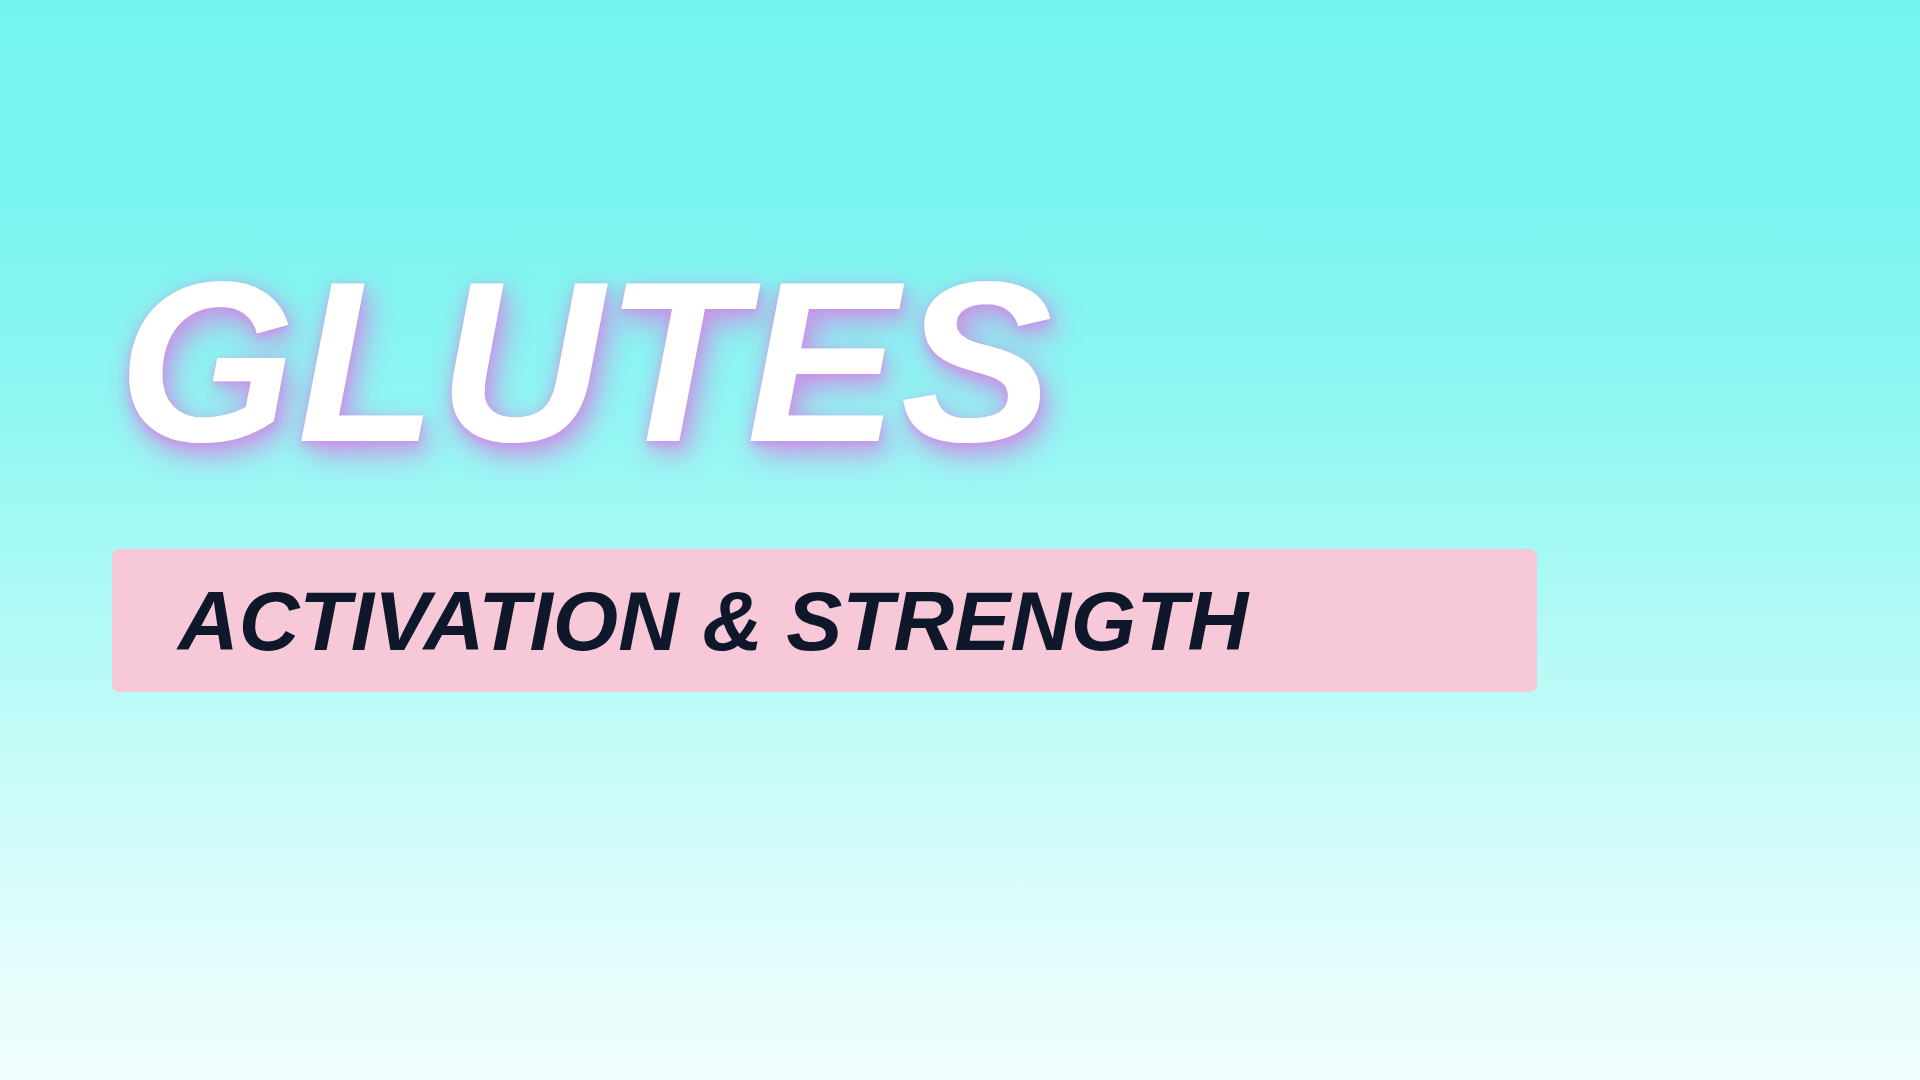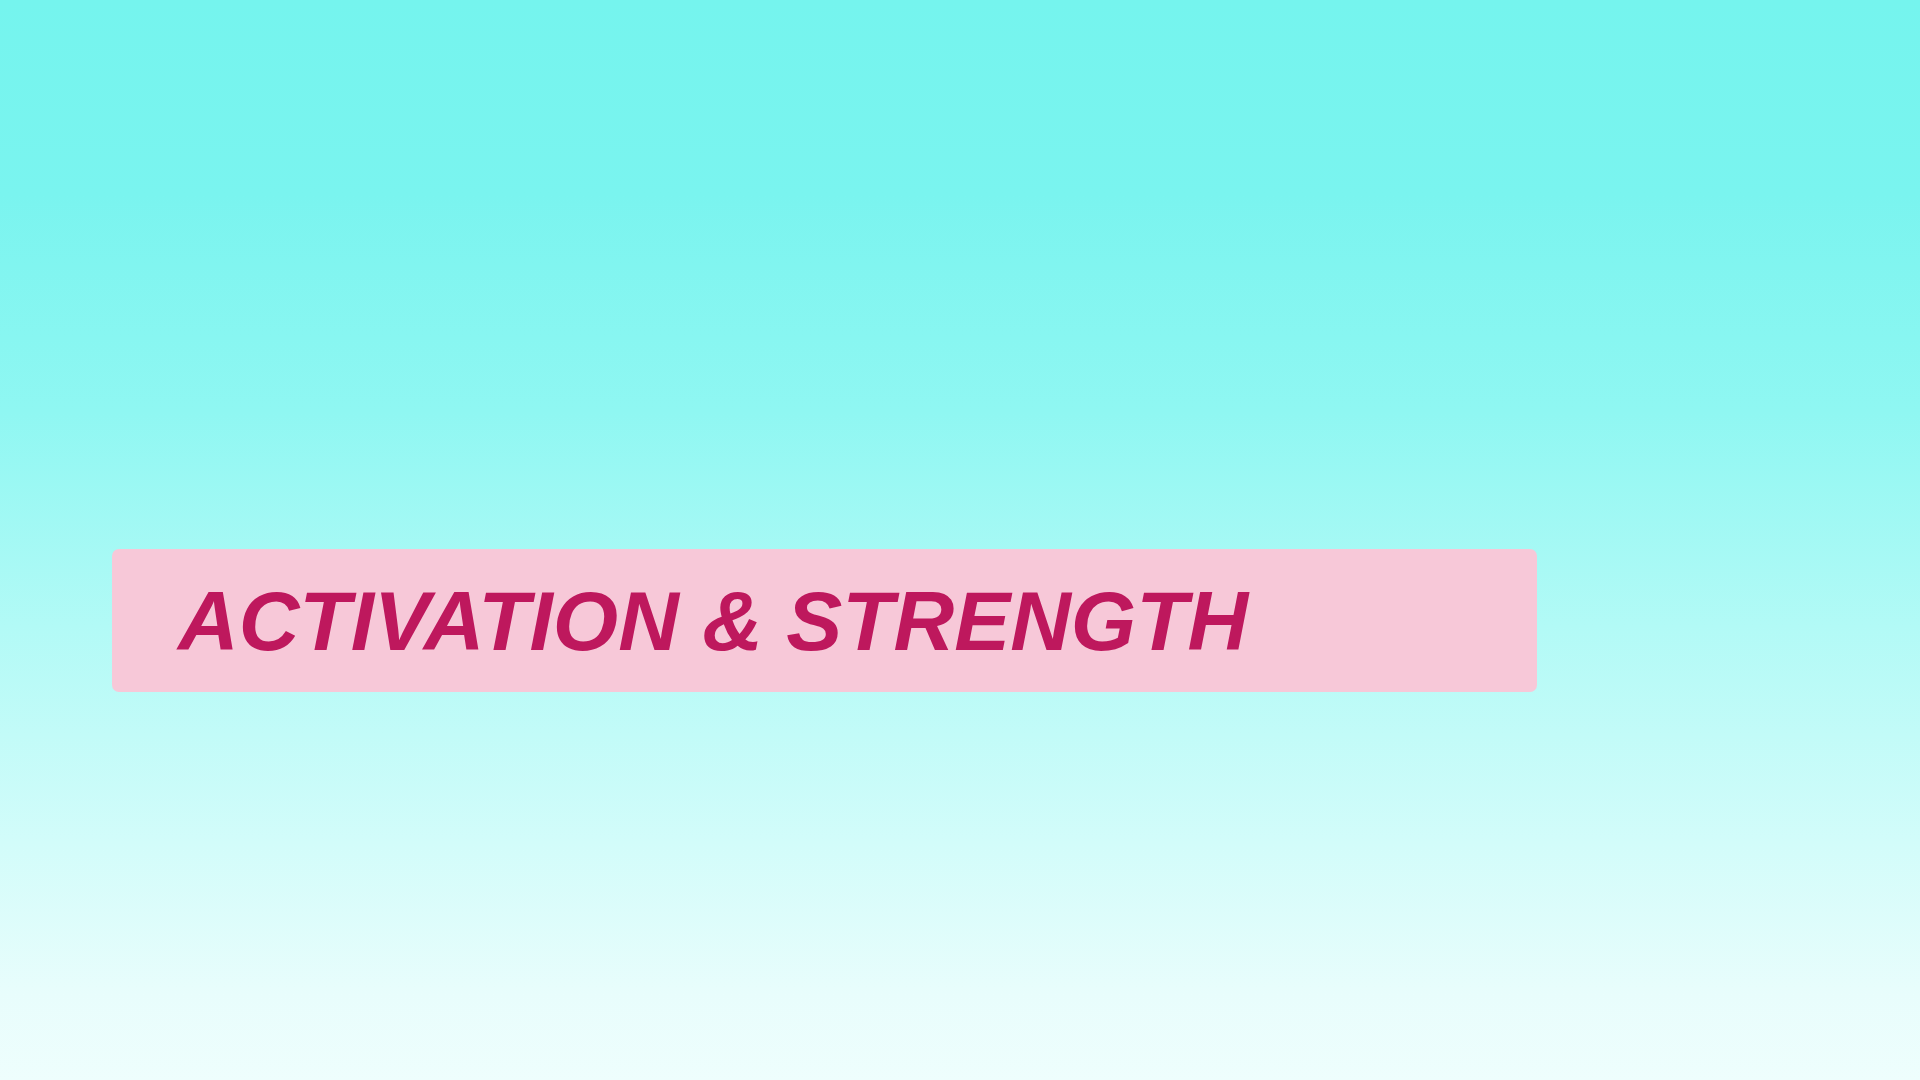--- a/index.html
+++ b/index.html
@@ -90,27 +90,31 @@
     left: 66px;
     top: 50%;
     transform: translateY(-50%);
     margin: 0;
     font-family: "Liberation Sans", sans-serif;
     font-weight: bold;
     font-style: italic;
     font-size: 84px;
     line-height: 92px;
     letter-spacing: 0px;
-    color: #be185d;
+    color: #0f172a;
     white-space: nowrap;
   }
 </style>
 </head>
 <body>
 
 <div id="slide">
 
+  <div class="title-wrap">
+    <div class="title-glow" aria-hidden="true">GLUTES</div>
+    <h1 class="title-main">GLUTES</h1>
+  </div>
 
   <div class="subtitle-bar">
     <h2 class="subtitle-text">ACTIVATION &amp; STRENGTH</h2>
   </div>
 
 </div>
 
 </body></html>

